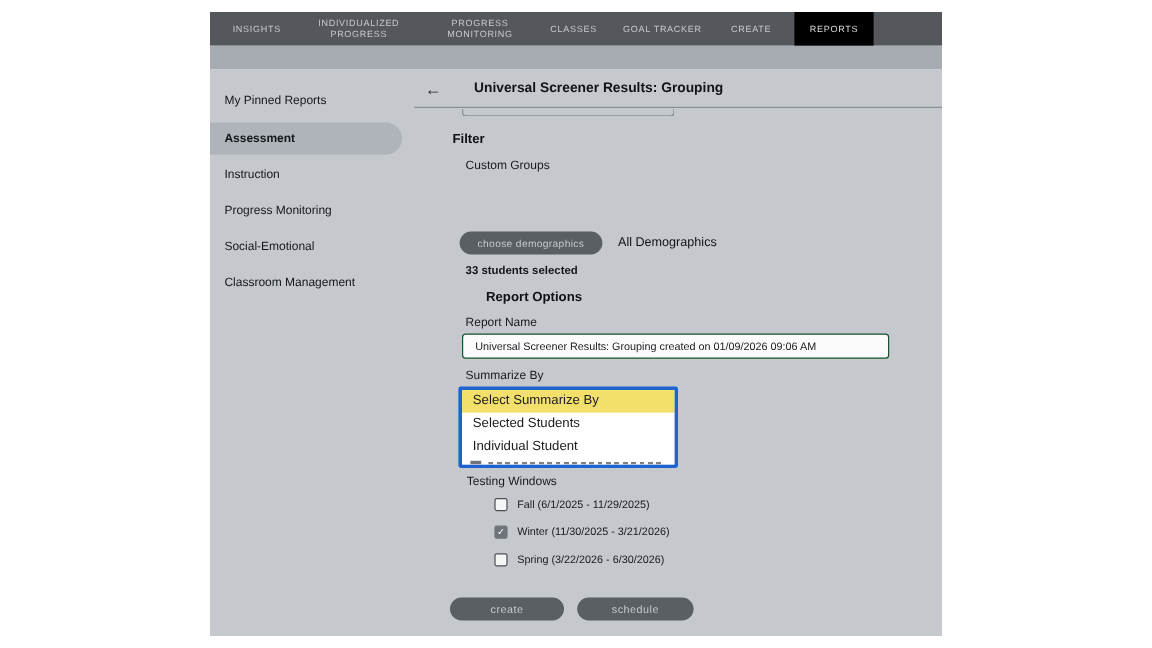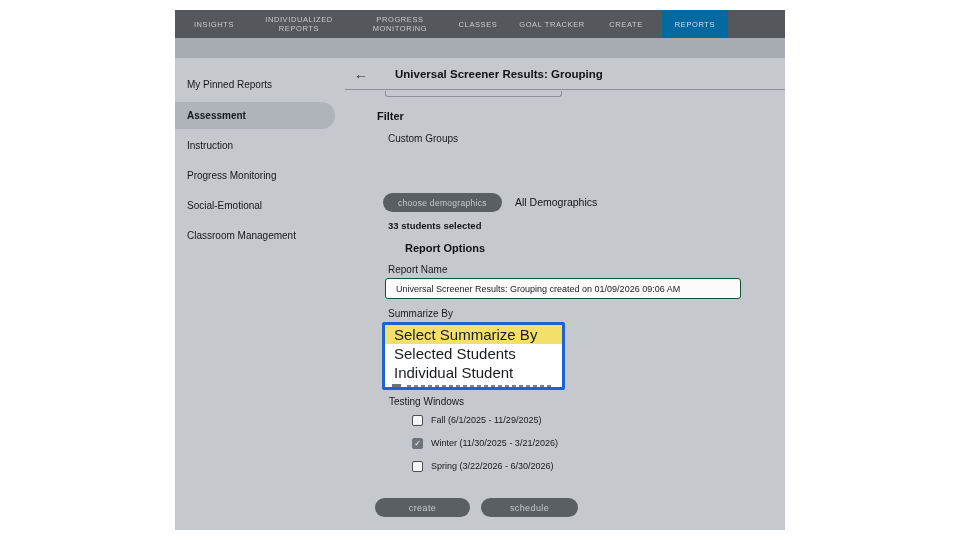--- a/index.html
+++ b/index.html
@@ -3,21 +3,21 @@
 <meta charset="utf-8">
 <style>
   * { margin:0; padding:0; box-sizing:border-box; }
   html,body { width:960px; height:540px; background:#ffffff; font-family:"Liberation Sans", sans-serif; }
   .app { position:absolute; left:175px; top:10px; width:610px; height:520px; }
 
   
   .topnav { position:relative; height:28px; background:#54585C; }
   .nav-item { position:absolute; top:0; height:28px; display:flex; align-items:center; justify-content:center;
               text-align:center; color:#C7CACD; font-size:7.5px; letter-spacing:0.6px; line-height:9px; cursor:pointer; }
-  .nav-item.selected { background:#0369a1; color:#DCDEE0; }
+  .nav-item.selected { background:#000000; color:#DCDEE0; }
   .n1 { left:8px;  width:62px; }
   .n2 { left:72px; width:104px; }
   .n3 { left:178px; width:94px; }
   .n4 { left:276px; width:54px; }
   .n5 { left:332px; width:90px; }
   .n6 { left:424px; width:54px; }
   .n7 { left:487px; width:66px; }
 
   .subbar { height:20px; background:#A7ACB2; }
 
@@ -53,21 +53,21 @@
   .choose-demo { position:absolute; left:38px; top:102px; height:19px; padding:0 15px; font-size:8.5px; letter-spacing:0.3px; }
   .demo-value { position:absolute; left:170px; top:105px; font-size:10.5px; color:#111315; }
   .students-selected { position:absolute; left:43px; top:129px; font-size:9.5px; font-weight:bold; color:#131518; }
 
   .name-input { position:absolute; left:40px; top:187px; width:356px; height:21px; background:#FBFBFC;
                 border:1px solid #14532d; border-radius:3px; font-size:9px; color:#1A1C1F; padding-left:10px;
                 font-family:"Liberation Sans", sans-serif; }
 
   .dropdown { position:absolute; left:37px; top:231px; width:183px; background:#ffffff;
               border:3px solid #1E63CF; border-radius:2px; }
-  .dd-option { height:19px; line-height:19px; padding-left:9px; font-size:15px; color:#1A1C1F; cursor:pointer; background:#fff; }
+  .dd-option { height:19px; line-height:19px; padding-left:9px; font-size:11px; color:#1A1C1F; cursor:pointer; background:#fff; }
   .dd-option.highlighted { background:#F3E06A; }
   .dd-sliver { height:5px; background:#fff; overflow:hidden; display:flex; align-items:flex-end; }
   .sliver-box { width:9px; height:3px; background:#6F747A; margin-left:7px; flex:none; }
   .sliver-text { width:145px; height:2px; margin-left:6px;
                  background:repeating-linear-gradient(90deg,#7C8186 0 4px,transparent 4px 7px); }
 
   .check-row { position:absolute; left:48px; height:14px; display:flex; align-items:center; cursor:pointer;padding-left:19px; }
   .checkbox { width:11px; height:11px; border:1px solid #4A4E52; border-radius:2px; background:#F4F5F6; flex:none;
               display:flex; align-items:center; justify-content:center; }
   .checkbox.checked { background:#6F747A; border-color:#6F747A; color:#ffffff; font-size:8px; line-height:11px; }
@@ -77,21 +77,21 @@
   .create-btn { left:30px; width:95px; }
   .schedule-btn { left:136px; width:97px; }
 </style>
 </head>
 <body>
 
 <div class="app">
 
   <div class="topnav">
     <div class="nav-item n1">INSIGHTS</div>
-    <div class="nav-item n2">INDIVIDUALIZED REPORTS</div>
+    <div class="nav-item n2">INDIVIDUALIZED PROGRESS</div>
     <div class="nav-item n3">PROGRESS MONITORING</div>
     <div class="nav-item n4">CLASSES</div>
     <div class="nav-item n5">GOAL TRACKER</div>
     <div class="nav-item n6">CREATE</div>
     <div class="nav-item n7 selected">REPORTS</div>
   </div>
 
   <div class="subbar"></div>
 
   <div class="main">

